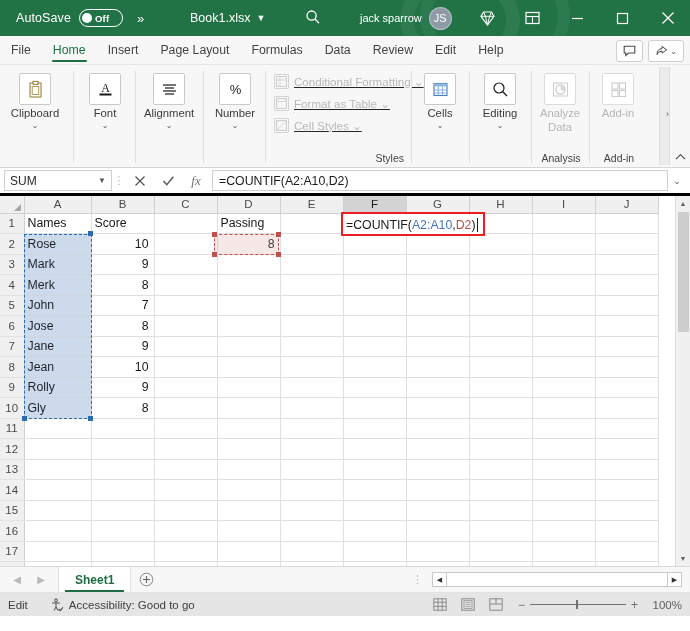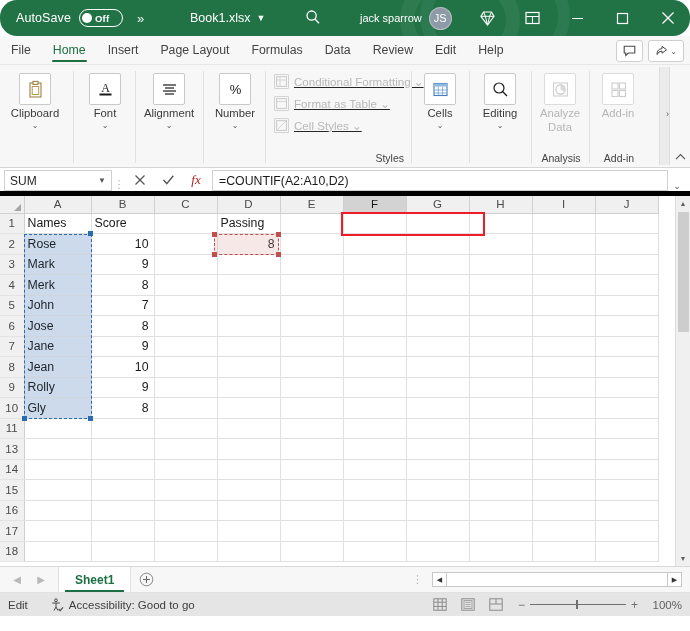--- a/index.html
+++ b/index.html
@@ -9,21 +9,21 @@
     font-size: 12px;
     background: #ffffff;
     color: #262626;
     -webkit-font-smoothing: antialiased;
   }
   #app { position: relative; width: 690px; height: 631px; background:#fff; }
 
   
   .titlebar {
     height: 36px; background: #217346; display: flex; align-items: center;
-    color: #ffffff; position: relative; overflow: hidden; border-radius: 17px;
+    color: #ffffff; position: relative; overflow: hidden;
   }
   .tb-swoosh {
     position: absolute; right: 170px; top: -30px; width: 120px; height: 100px;
     border-radius: 50%; border: 14px solid rgba(255,255,255,0.06);
     pointer-events: none;
   }
   .tb-swoosh2 {
     position: absolute; right: 120px; top: -44px; width: 150px; height: 120px;
     border-radius: 50%; border: 12px solid rgba(255,255,255,0.05);
     pointer-events: none;
@@ -118,22 +118,22 @@
   }
   .ribbon-more {
     position: absolute; right: 21px; top: 44px; font-size: 9px; color: #555;
   }
   .ribbon-collapse {
     position: absolute; right: 4px; bottom: 4px; font-size: 11px; color: #555;
   }
 
   
   .fbar {
-    height: 28px; background: #ffffff; display: flex; align-items: flex-end;
-    border-bottom: 5px solid #000000; padding: 0 4px;
+    height: 28px; background: #ffffff; display: flex; align-items: center;
+    border-bottom: 3px solid #000000; padding: 0 4px;
   }
   .namebox {
     width: 108px; height: 21px; border: 1px solid #d0d0d0; background:#fff;
     display: flex; align-items: center; justify-content: space-between;
     padding: 0 5px; font-size: 12px; color: #262626;
   }
   .namebox .ddn { font-size: 8px; color: #555; }
   .fb-dots { width: 14px; text-align: center; color: #b0b0b0; font-size: 11px; letter-spacing:0; }
   .fb-icons { display: flex; align-items: center; gap: 0px; }
   .fb-ico {
@@ -546,21 +546,21 @@
           <line x1="1.5" y1="1.5" x2="10.5" y2="10.5" stroke="#555" stroke-width="1.3"></line>
           <line x1="10.5" y1="1.5" x2="1.5" y2="10.5" stroke="#555" stroke-width="1.3"></line>
         </svg>
       </div>
       <div class="fb-ico">
         <svg width="13" height="12" viewBox="0 0 13 12">
           <path d="M1.5 6 L4.8 9.6 L11.3 1.8" fill="none" stroke="#555" stroke-width="1.4"></path>
         </svg>
       </div>
       <div class="fb-ico">
-        <span style="font-family:'Liberation Serif',serif;font-style:italic;font-size:13px;color:#b91c1c;">fx</span>
+        <span style="font-family:'Liberation Serif',serif;font-style:italic;font-size:13px;color:#737373;">fx</span>
       </div>
     </div>
     <div class="fb-input">
       <span>=COUNTIF(A2:A10,D2)</span>
     </div>
     <div class="fb-caret">⌄</div>
   </div>
 
   <div class="gridwrap">
     <table class="grid">
@@ -716,20 +716,33 @@
         <td class="cell"></td>
             <td class="cell"></td>
         <td class="cell"></td>
             <td class="cell"></td>
         <td class="cell"></td>
             <td class="cell"></td>
         <td class="cell"></td>
             <td class="cell"></td>
       </tr>
       <tr>
+        <td class="rh">12</td>
+        <td class="cell"></td>
+            <td class="cell"></td>
+        <td class="cell"></td>
+            <td class="cell"></td>
+        <td class="cell"></td>
+            <td class="cell"></td>
+        <td class="cell"></td>
+            <td class="cell"></td>
+        <td class="cell"></td>
+            <td class="cell"></td>
+      </tr>
+      <tr>
         <td class="rh">13</td>
         <td class="cell"></td>
             <td class="cell"></td>
         <td class="cell"></td>
             <td class="cell"></td>
         <td class="cell"></td>
             <td class="cell"></td>
         <td class="cell"></td>
             <td class="cell"></td>
         <td class="cell"></td>
@@ -807,20 +820,28 @@
     <div class="hndl b" style="left:88px; top:35px;"></div>
     <div class="hndl b" style="left:88px; top:220px;"></div>
     <div class="hndl b" style="left:22px; top:220px;"></div>
 
     <div class="ants-red" style="left:214px; top:38px; width:65px; height:21px;"></div>
     <div class="hndl r" style="left:212px; top:36px;"></div>
     <div class="hndl r" style="left:276px; top:36px;"></div>
     <div class="hndl r" style="left:212px; top:56px;"></div>
     <div class="hndl r" style="left:276px; top:56px;"></div>
 
+    <div class="f1-formula" style="left:343px; top:19px; width:138px;">
+      <span class="f-blk">=COUNTIF(</span>
+        <span class="f-blue">A2:A10</span>
+        <span class="f-blk">,</span>
+        <span class="f-red">D2</span>
+        <span class="f-blk">)</span>
+        <span class="f-cursor"></span>
+    </div>
 
     <div class="redbox" style="left:341px; top:16px; width:144px; height:24px;"></div>
 
     <div class="vscroll">
       <div class="vs-arrow">▲</div>
       <div class="vs-thumb"></div>
       <div class="vs-track"></div>
       <div class="vs-arrow">▼</div>
     </div>
   </div>

